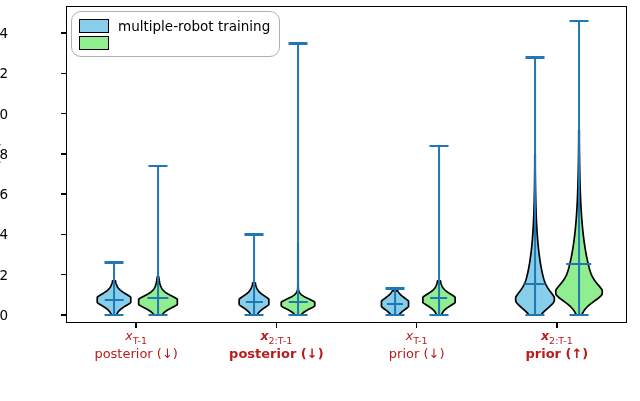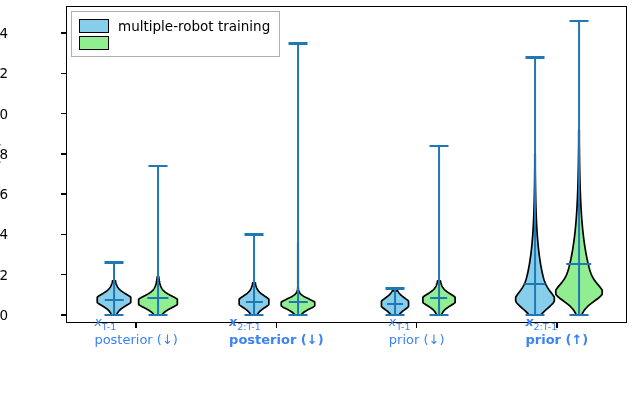--- a/index.html
+++ b/index.html
@@ -9,30 +9,30 @@
 
   
   #plot{position:absolute;left:66px;top:6px;width:561px;height:317px;
         border:1.6px solid #000;box-sizing:border-box;background:#fff;}
 
   
   .ytick{position:absolute;right:632px;transform:translateY(-50%);
          font-size:13.5px;color:#000;white-space:nowrap;text-align:right;width:60px;}
   #ylabel{position:absolute;left:-6px;top:164px;transform:rotate(-90deg) translate(-50%,-50%);
           transform-origin:left top;font-size:14px;color:#000;white-space:nowrap;}
-  .xlab{position:absolute;top:314px;transform:translateX(-50%);
-        font-size:13px;color:#3b82f6;line-height:1.18;white-space:nowrap;}
+  .xlab{position:absolute;top:328px;transform:translateX(-50%);text-align:center;
+        font-size:13px;color:#b91c1c;line-height:1.18;white-space:nowrap;}
   .xlab .m{font-style:italic;font-size:12.5px;}
   .xlab .m sub{font-style:normal;font-size:9.5px;}
   .xlab.bold{font-weight:bold;}
   .xlab.bold .m sub{font-weight:normal;}
 
   
   #legend{position:absolute;left:71px;top:11px;background:#fff;border:1px solid #b0b0b0;
-          border-radius:0;padding:5px 9px 5px 7px;z-index:40;box-shadow:0 0 0 0 #fff;}
+          border-radius:10px;padding:5px 9px 5px 7px;z-index:40;box-shadow:0 0 0 0 #fff;}
   .lgrow{display:flex;align-items:center;height:17px;}
   .lgsw{width:28px;height:12px;border:1.4px solid #000;margin-right:9px;flex:0 0 auto;}
   .lgtx{font-size:13.5px;color:#000;white-space:nowrap;}
 
   
   .violin{position:absolute;z-index:10;}
   .violin svg{display:block;overflow:visible;}
   .wh{position:absolute;background:#1f77b4;z-index:12;}
   .whline{width:1.9px;transform:translateX(-50%);}
   .whcap{height:2.6px;transform:translateX(-50%);}

